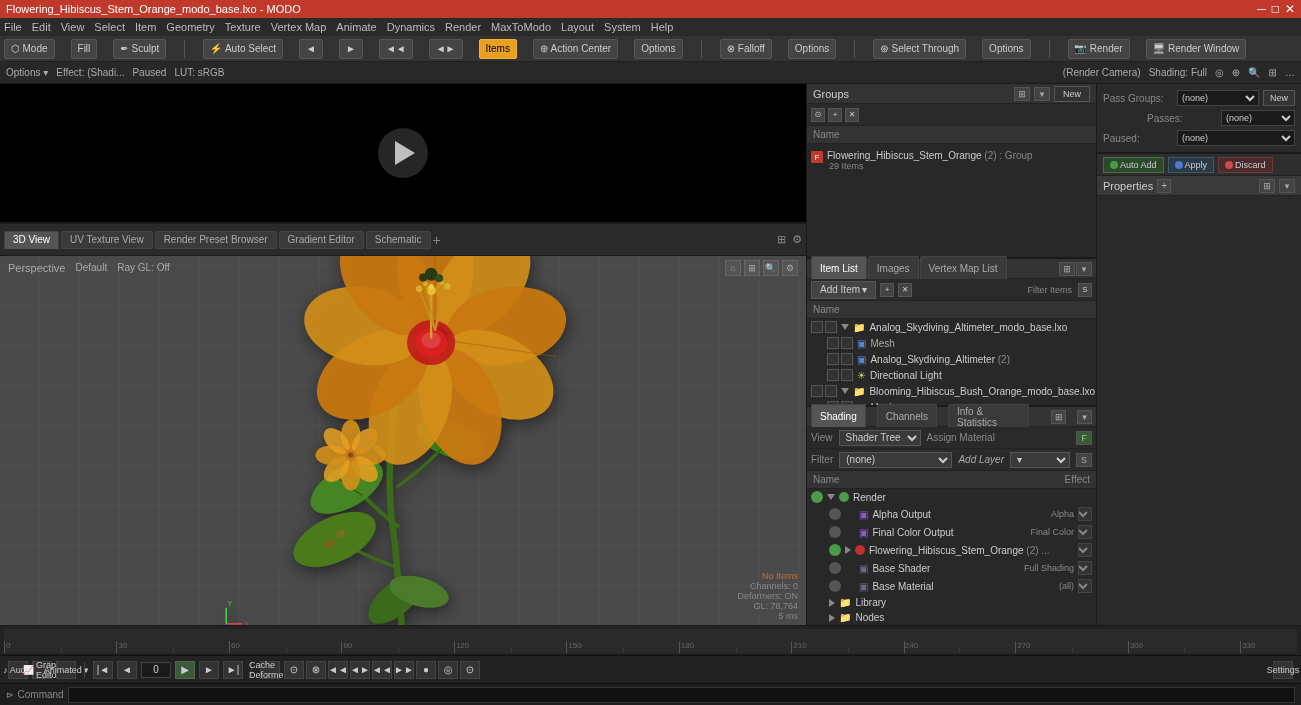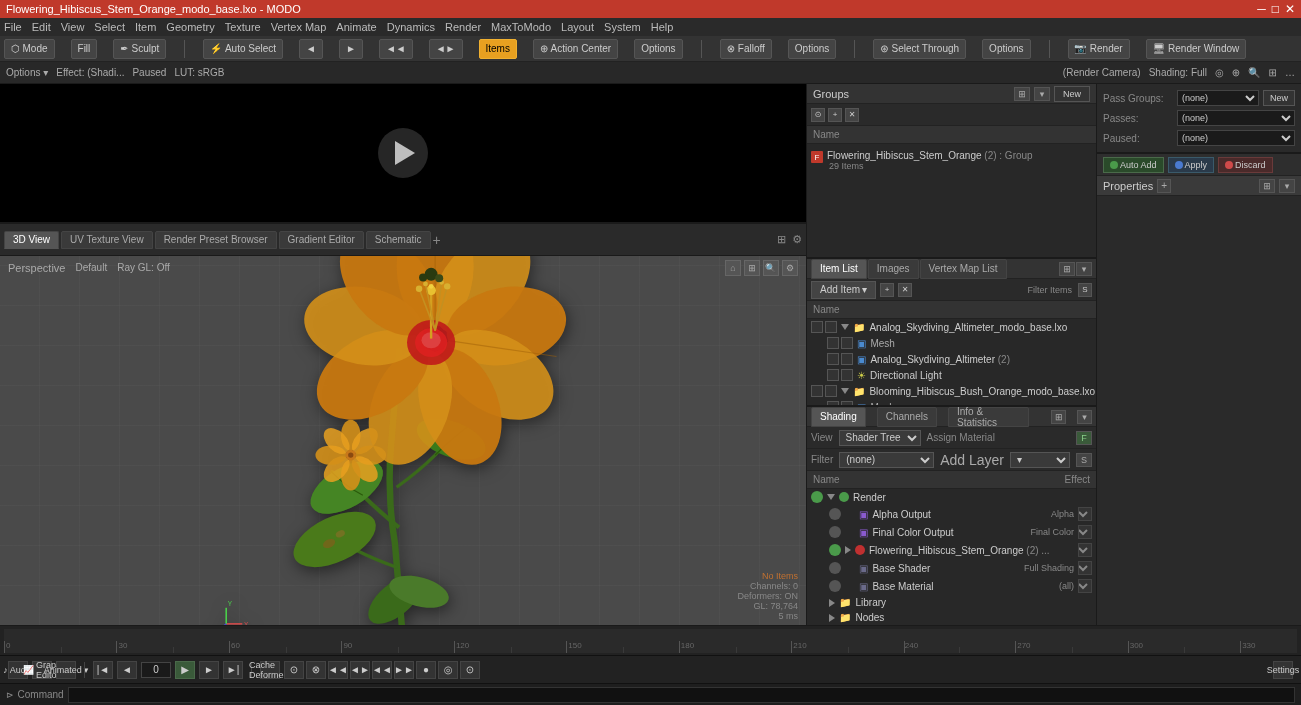--- a/index.html
+++ b/index.html
@@ -86,21 +86,21 @@
     .group-item { display: flex; align-items: center; gap: 4px; padding: 2px 4px; font-size: 10px; color: #ccc; }
 
     
     #item-list-panel {
       flex: 1; display: flex; flex-direction: column; background: #2e2e2e;
     }
     .panel-tabs {
       height: 20px; background: #333; display: flex; align-items: center; padding: 0 4px; gap: 1px;
       border-bottom: 1px solid #222;
     }
-    .ptab { height: 20px; padding: 4px 8px; background: #3a3a3a; border: 1px solid #444; color: #aaa;
+    .ptab { height: 26px; padding: 4px 8px; background: #3a3a3a; border: 1px solid #444; color: #aaa;
       font-size: 10px; cursor: pointer; display: flex; align-items: center; border-top-left-radius: 2px; border-top-right-radius: 2px; }
     .ptab.active { background: #555; color: #fff; }
     .il-btn { height: 18px; padding: 0 8px; background: #444; border: 1px solid #555; color: #ccc;
       font-size: 10px; cursor: pointer; display: flex; align-items: center; gap: 2px; }
     .item-row { display: flex; align-items: center; padding: 2px 4px; gap: 4px; font-size: 10px; color: #ccc; }
 
     
     #shading-panel {
       height: 220px; display: flex; flex-direction: column; background: #2e2e2e; border-top: 2px solid #1a1a1a;
     }
@@ -515,21 +515,21 @@
             <span style="color:#888;font-size:10px;">Assign Material</span>
             <span style="flex:1;"></span>
             <div class="ph-btn" style="background:#3a5a3a;color:#8acf8a;">F</div>
           </div>
 
           <div style="height:22px; background:#2a2a2a; display:flex; align-items:center; padding:0 4px; gap:6px; border-bottom:1px solid #222;">
             <span style="color:#888;font-size:10px;">Filter</span>
             <select style="height:16px;background:#3a3a3a;border:1px solid #555;color:#ccc;font-size:10px;padding:0 2px; flex:1;">
               <option>(none)</option>
             </select>
-            <span style="color:#aaa;font-size:14px;">Add Layer</span>
+            <span style="color:#aaa;font-size:10px;font-style:italic;">Add Layer</span>
             <select style="height:16px;background:#3a3a3a;border:1px solid #555;color:#ccc;font-size:10px;padding:0 2px; width:60px;">
               <option>▾</option>
             </select>
             <div class="ph-btn">S</div>
           </div>
 
           <div style="height:18px; background:#333; display:flex; align-items:center; padding:0 6px; font-size:10px; color:#888; border-bottom:1px solid #222;">
             <span style="flex:1;">Name</span>
             <span>Effect</span>
           </div>
@@ -618,21 +618,21 @@
 
 
         <div style="background:#2a2a2a; padding:4px 6px; border-bottom:2px solid #1a1a1a;">
           <div style="display:flex; align-items:center; gap:4px; padding:2px 0; font-size:10px;">
             <span style="color:#888; width:70px;">Pass Groups:</span>
             <select style="flex:1;height:16px;background:#1a1a1a;border:1px solid #444;color:#ccc;font-size:9px;">
               <option>(none)</option>
             </select>
             <div style="height:16px;padding:0 6px;background:#333;border:1px solid #555;color:#ccc;font-size:9px;cursor:pointer;display:flex;align-items:center;">New</div>
           </div>
-          <div style="display:flex; align-items:center; gap:4px; padding:2px 0; font-size:10px;">
+          <div style="display:flex; align-items:center; gap:4px; padding:2px 0; font-size:10px;margin-left:44px;">
             <span style="color:#888; width:70px;">Passes:</span>
             <select style="flex:1;height:16px;background:#1a1a1a;border:1px solid #444;color:#ccc;font-size:9px;">
               <option>(none)</option>
             </select>
           </div>
           <div style="display:flex; align-items:center; gap:4px; padding:2px 0; font-size:10px;">
             <span style="color:#888; width:70px;">Paused:</span>
             <select style="flex:1;height:16px;background:#1a1a1a;border:1px solid #444;color:#ccc;font-size:9px;">
               <option>(none)</option>
             </select>

